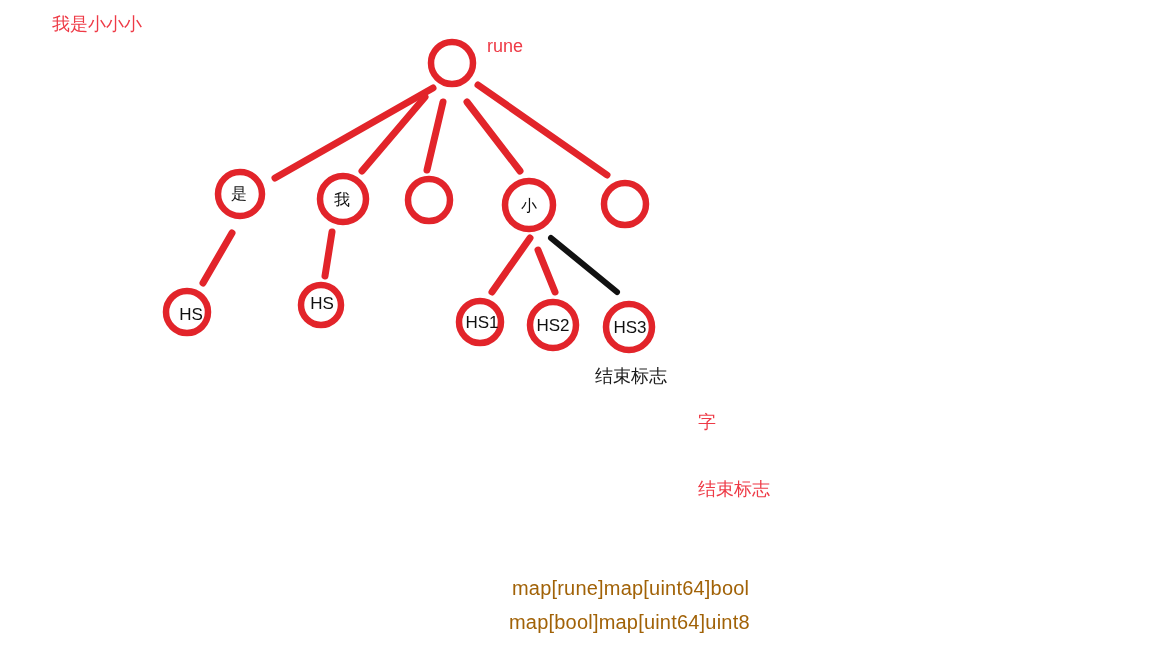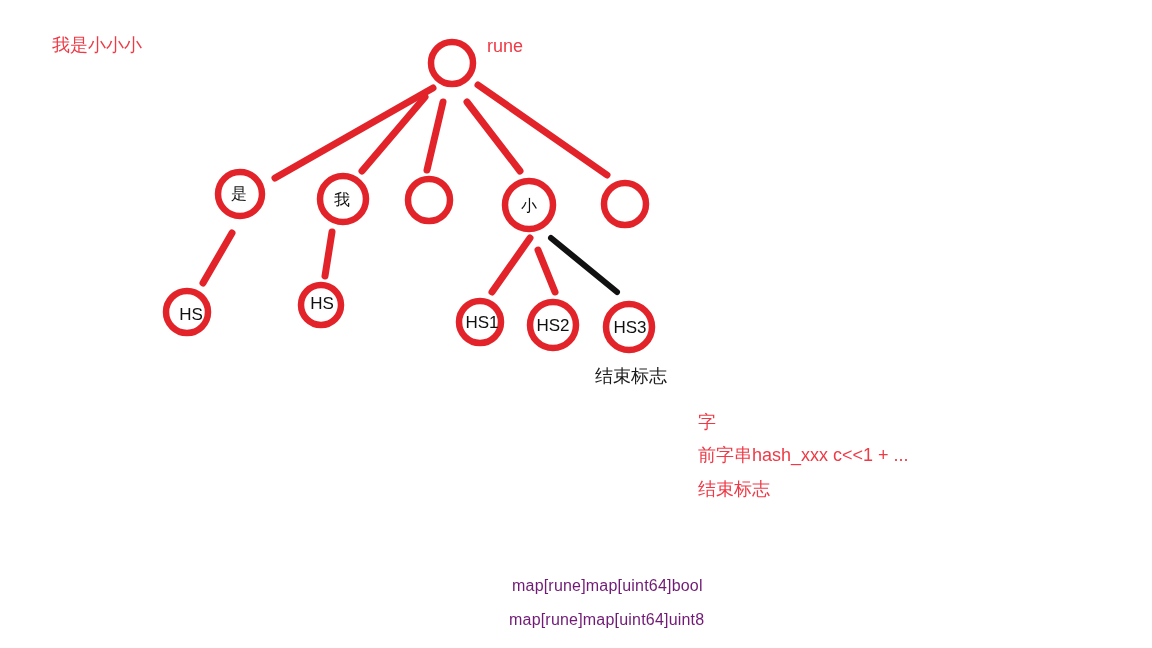--- a/index.html
+++ b/index.html
@@ -27,22 +27,22 @@
   }
   .red-text {
     color: #ee3a46;
     font-size: 18px;
   }
   .black-text {
     color: #1b1b1b;
     font-size: 18px;
   }
   .code-text {
-    color: #701a75;
-    font-size: 16px;
+    color: #a16207;
+    font-size: 20px;
     letter-spacing: 0.2px;
   }
   svg .node-circle {
     fill: none;
     stroke: #e2242a;
     stroke-width: 6.5;
   }
   svg .edge {
     stroke: #e2242a;
     stroke-width: 7;
@@ -99,26 +99,25 @@
     <text class="node-label cjk" x="239" y="199">是</text>
     <text class="node-label cjk" x="342" y="205">我</text>
     <text class="node-label cjk" x="529" y="211">小</text>
     <text class="node-label" x="191" y="320">HS</text>
     <text class="node-label" x="322" y="309">HS</text>
     <text class="node-label" x="482" y="328">HS1</text>
     <text class="node-label" x="553" y="331">HS2</text>
     <text class="node-label" x="630" y="333">HS3</text>
   </svg>
 
-  <div class="abs-label red-text" style="left:52px; top:35px;text-align:right;">我是小小小</div>
+  <div class="abs-label red-text" style="left:52px; top:14px;text-align:right;">我是小小小</div>
 
   <div class="abs-label red-text" style="left:487px; top:36px;">rune</div>
 
   <div class="abs-label black-text" style="left:595px; top:366px;">结束标志</div>
 
   <div class="abs-label red-text" style="left:698px; top:412px;">字</div>
-  <div class="abs-label red-text" style="left:698px; top:445px;">前字串hash_xxx c&lt;&lt;1 + ...</div>
   <div class="abs-label red-text" style="left:698px; top:479px;">结束标志</div>
 
   <div class="abs-label code-text" style="left:512px; top:577px;">map[rune]map[uint64]bool</div>
-  <div class="abs-label code-text" style="left:509px; top:611px;">map[rune]map[uint64]uint8</div>
+  <div class="abs-label code-text" style="left:509px; top:611px;">map[bool]map[uint64]uint8</div>
 
 </div>
 
 </body></html>

